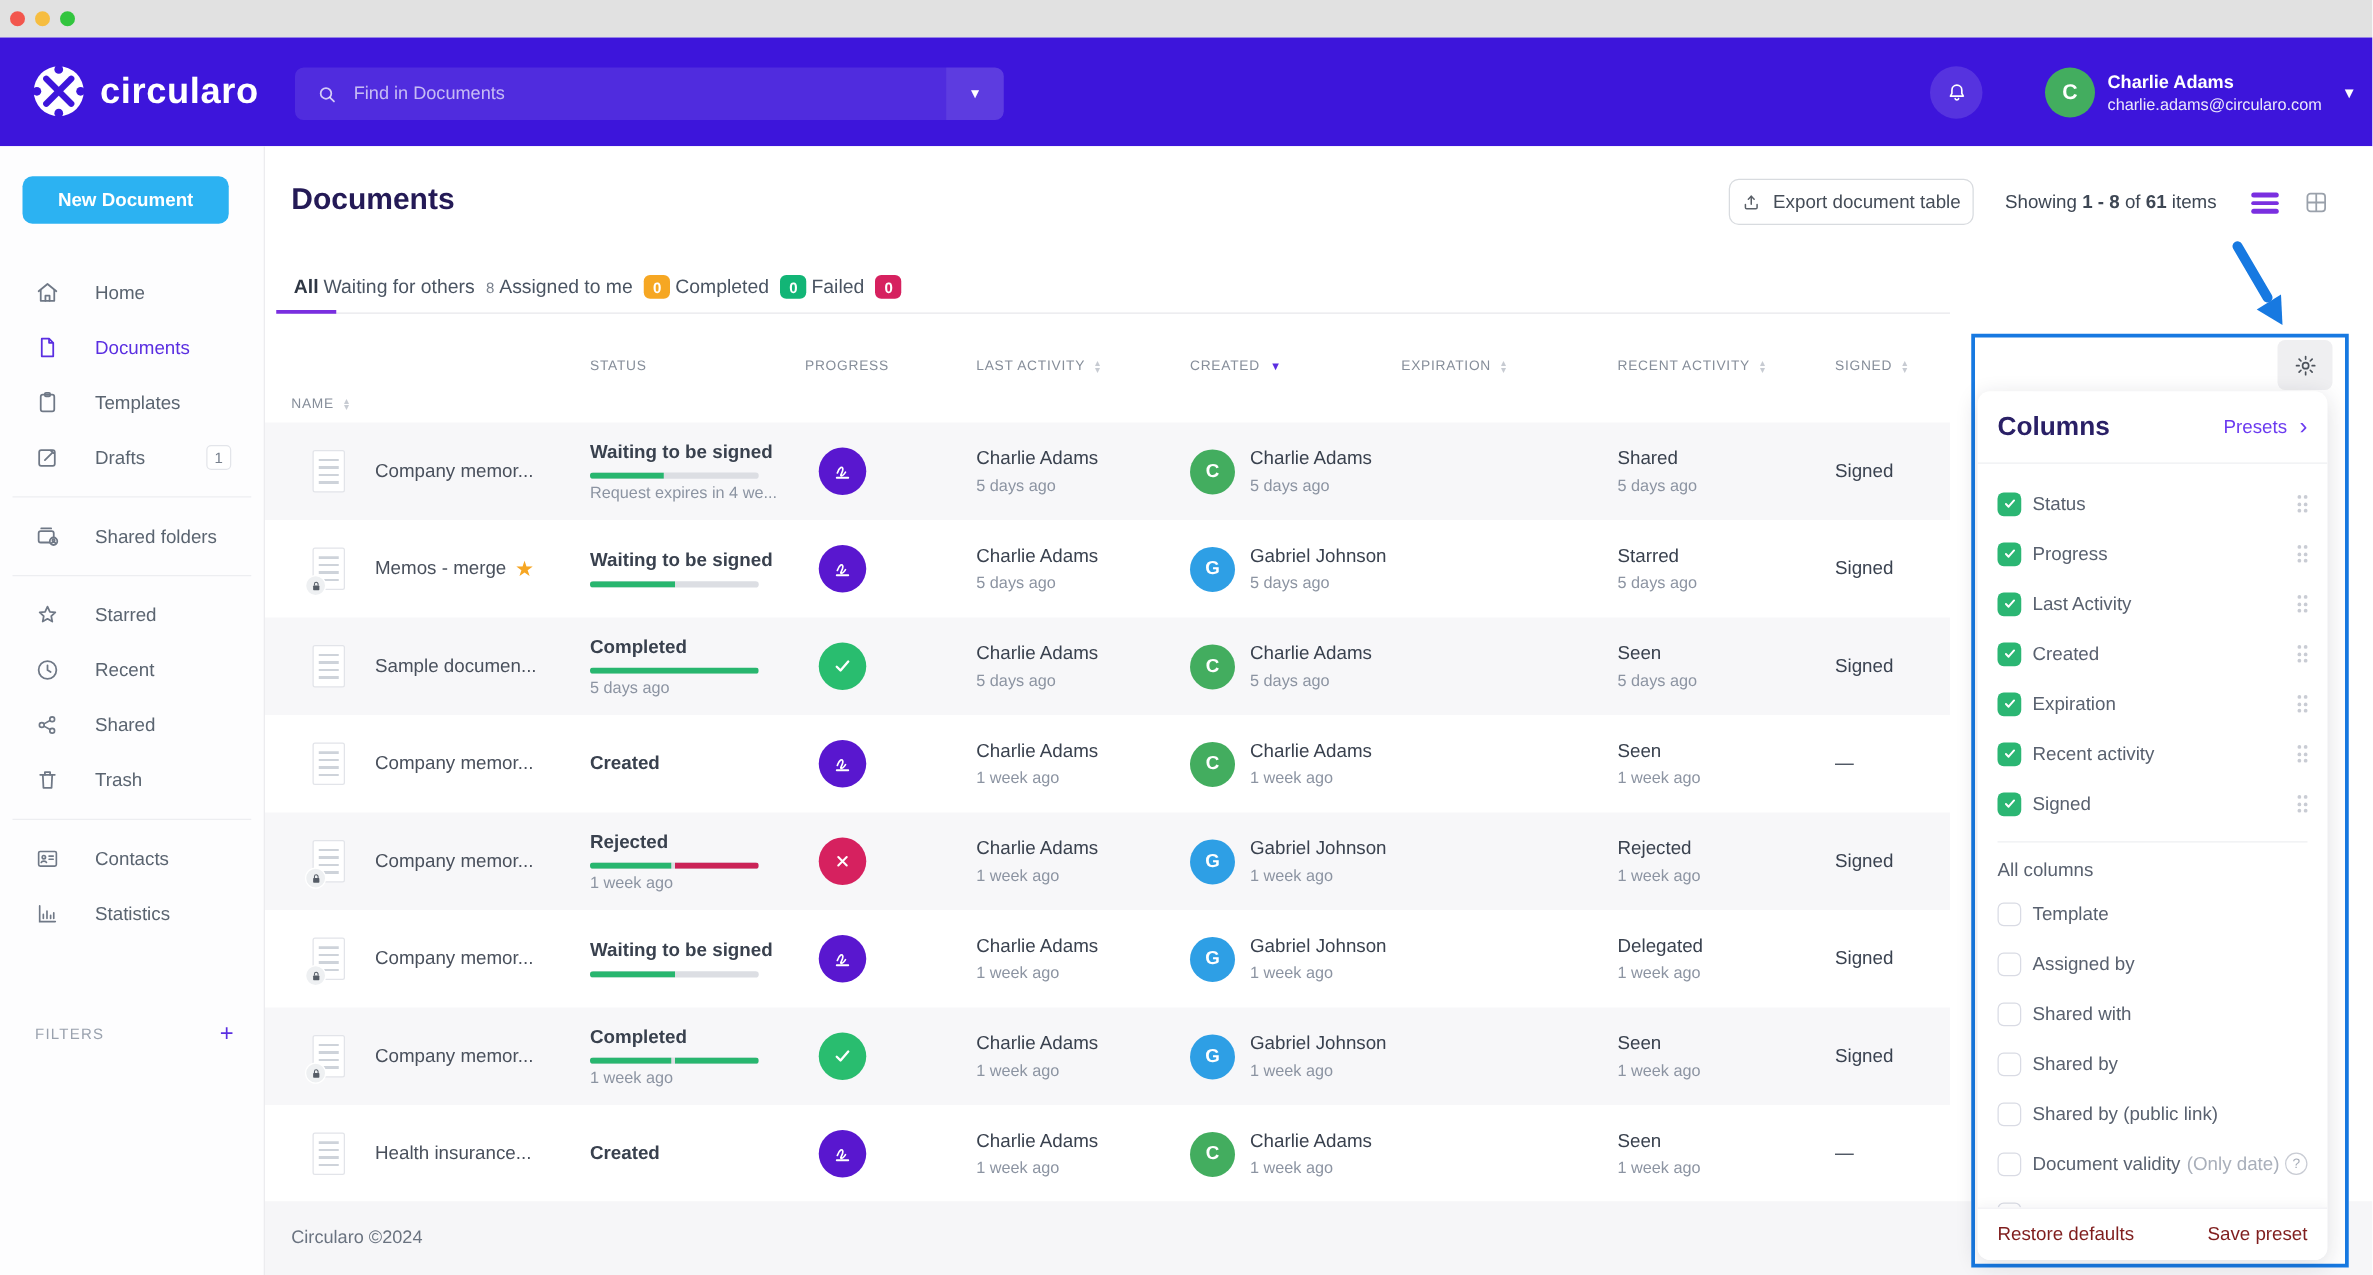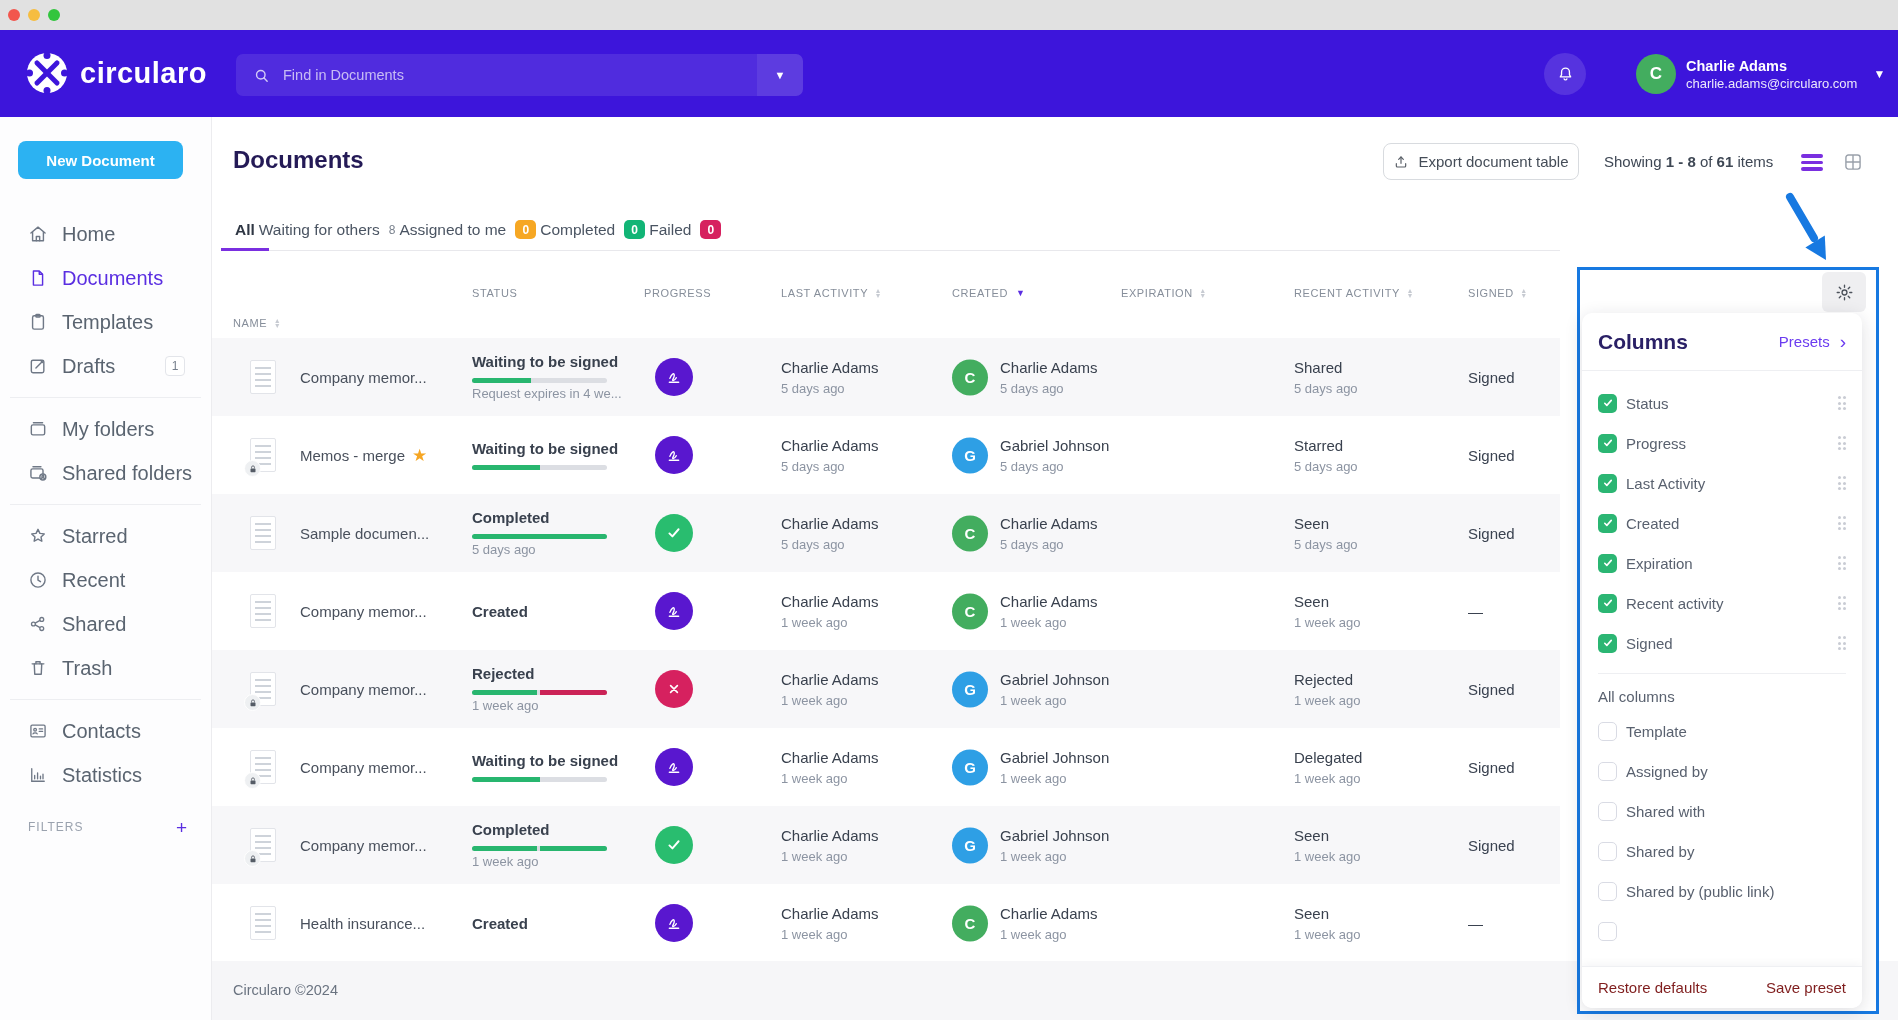--- a/index.html
+++ b/index.html
@@ -24,21 +24,21 @@
   .pinfo{margin-left:10px;color:#fff}
   .pname{font-size:14.5px;font-weight:bold}
   .pemail{font-size:13px;opacity:.9;margin-top:2px}
   .pcaret{margin-left:16px;color:#fff;font-size:12px}
   
   .sidebar{position:absolute;left:0;top:117px;width:212px;height:903px;background:#fdfdfe;border-right:1px solid #ececef}
   .new-doc-btn{position:absolute;left:18px;top:24px;width:165px;height:38px;background:#2cb2f2;border:none;border-radius:8px;color:#fff;font-weight:bold;font-size:15px;cursor:pointer;font-family:inherit}
   .nav{position:absolute;left:0;top:95px;width:100%}
   .nav-item{height:44px;display:flex;align-items:center;padding-left:28px;cursor:pointer;color:#5a6470}
   .nav-icon{width:20px;height:20px;color:#6f7886;display:flex;flex-shrink:0}
-  .nav-label{margin-left:14px;font-size:20px}
+  .nav-label{margin-left:28px;font-size:15px}
   .nav-item.active,.nav-item.active .nav-icon{color:#5a2ee1}
   .nav-badge{margin-left:auto;margin-right:26px;min-width:20px;height:20px;border:1px solid #e3e5ea;border-radius:4px;background:#fff;font-size:12px;color:#767f8c;display:flex;align-items:center;justify-content:center;padding:0 4px}
   .nav-divider{border-top:1px solid #edeef1;margin:9px 10px}
   .filters{position:absolute;left:0;top:690px;width:100%;height:40px;display:flex;align-items:center;padding:0 24px 0 28px}
   .filters-label{font-size:12px;letter-spacing:1px;color:#9aa2ae}
   .filters-plus{margin-left:auto;color:#5a2ee1;font-size:19px;cursor:pointer;line-height:1}
   
   .main{position:absolute;left:212px;top:117px;right:0;bottom:0;background:#fff}
   .page-title{position:absolute;left:21px;top:29px;font-size:24px;font-weight:bold;color:#241a56}
   .export-btn{position:absolute;left:1171px;top:26px;width:196px;height:37px;background:#fff;border:1px solid #d8dbdf;border-radius:8px;color:#454d58;font-size:15px;display:flex;align-items:center;justify-content:center;gap:9px;cursor:pointer;font-family:inherit}
@@ -209,29 +209,20 @@
             <path d="M15.3 5.3l2.4 2.4"></path>
           </svg>
         </span>
         <span class="nav-label">Drafts</span>
         <span class="nav-badge">1</span>
       </div>
       <div class="nav-divider"></div>
       <div class="nav-item">
         <span class="nav-icon">
           <svg width="20" height="20" viewBox="0 0 24 24" fill="none" stroke="currentColor" stroke-width="1.7" stroke-linecap="round" stroke-linejoin="round">
-            <rect x="4" y="7" width="16" height="12" rx="2"></rect>
-            <path d="M6.5 4.5h11"></path>
-          </svg>
-        </span>
-        <span class="nav-label">My folders</span>
-      </div>
-      <div class="nav-item">
-        <span class="nav-icon">
-          <svg width="20" height="20" viewBox="0 0 24 24" fill="none" stroke="currentColor" stroke-width="1.7" stroke-linecap="round" stroke-linejoin="round">
             <rect x="3.5" y="7" width="14.5" height="11" rx="2"></rect>
             <path d="M6 4.5h9.5"></path>
             <circle cx="17.8" cy="16.8" r="3.6" fill="#fdfdfe"></circle>
             <circle cx="17.8" cy="15.8" r="1.1"></circle>
             <path d="M15.9 18.6c.4-1.3 3.4-1.3 3.8 0"></path>
           </svg>
         </span>
         <span class="nav-label">Shared folders</span>
       </div>
       <div class="nav-divider"></div>
@@ -899,20 +890,26 @@
         <div class="chk-row">
           <span class="chk off"></span>
           <span class="chk-label">Shared by</span>
         </div>
         <div class="chk-row">
           <span class="chk off"></span>
           <span class="chk-label">Shared by (public link)</span>
         </div>
         <div class="chk-row">
           <span class="chk off"></span>
+          <span class="chk-label">Document validity</span>
+          <span class="chk-label muted" style="margin-left: 5px;">(Only date)</span>
+          <span class="help">?</span>
+        </div>
+        <div class="chk-row">
+          <span class="chk off"></span>
           <span class="chk-label"></span>
         </div>
       </div>
     <div class="card-foot">
       <span class="link">Restore defaults</span>
       <span class="link">Save preset</span>
     </div>
   </div>
 </div>
 

